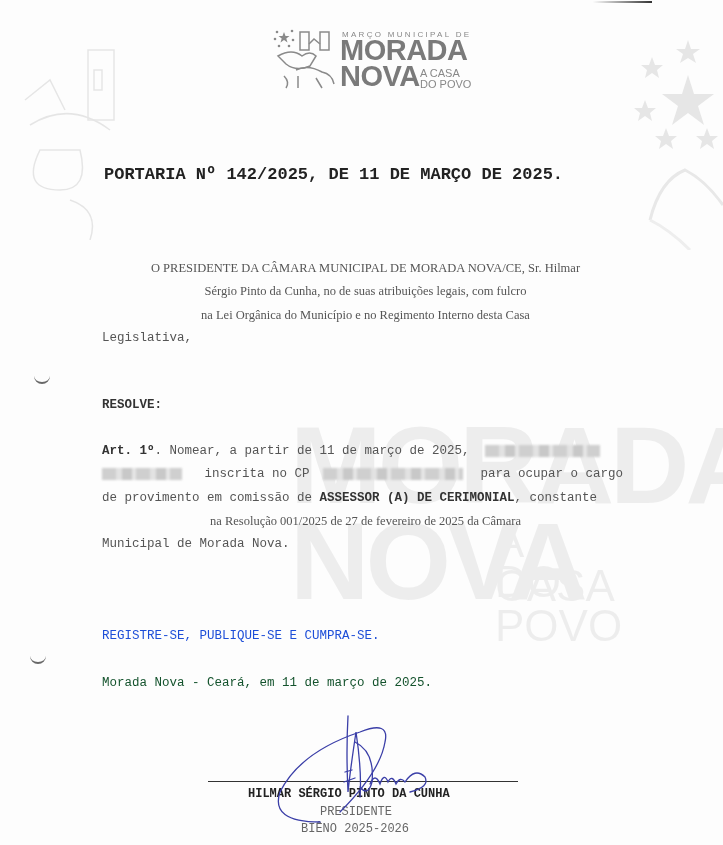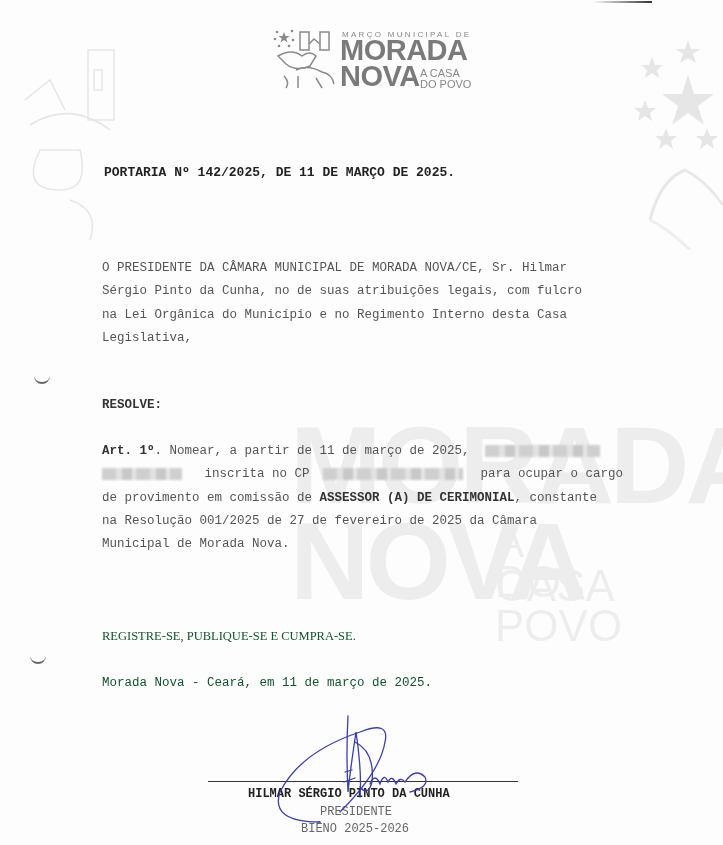--- a/index.html
+++ b/index.html
@@ -26,31 +26,31 @@
     
     .logo { position: absolute; left: 272px; top: 26px; width: 200px; height: 70px; }
     .logo-emblem { position: absolute; left: 0; top: 0; width: 66px; height: 66px; }
     .logo-small { position: absolute; left: 70px; top: 4px; font-family: "Liberation Sans", sans-serif; font-size: 8px; letter-spacing: 2.3px; color: #888; white-space: nowrap; }
     .logo-morada { position: absolute; left: 68px; top: 10px; font-family: "Liberation Sans", sans-serif; font-weight: bold; font-size: 29px; color: #7a7a7a; letter-spacing: -0.5px; line-height: 1; }
     .logo-nova { position: absolute; left: 68px; top: 36px; font-family: "Liberation Sans", sans-serif; font-weight: bold; font-size: 29px; color: #7a7a7a; letter-spacing: -0.5px; line-height: 1; }
     .logo-acasa { position: absolute; left: 148px; top: 42px; font-family: "Liberation Sans", sans-serif; font-size: 11px; color: #888; line-height: 1; }
     .logo-dopovo { position: absolute; left: 148px; top: 53px; font-family: "Liberation Sans", sans-serif; font-size: 11px; color: #888; line-height: 1; }
 
     
-    .title { position: absolute; left: 104px; top: 165px; font-weight: bold; font-size: 13px; color: #222; white-space: nowrap; }
+    .title { position: absolute; left: 104px; top: 165px; font-weight: bold; font-size: 17px; color: #222; white-space: nowrap; }
     .para { position: absolute; left: 102px; width: 527px; font-size: 12.5px; line-height: 23.3px; color: #555; text-align: justify; }
     .intro { top: 257px; }
     .resolve { position: absolute; left: 102px; top: 398px; font-weight: bold; font-size: 12.5px; color: #333; font-family: Liberation Mono, monospace; }
     .art1 { top: 440px; }
     .art2 { position: absolute; left: 102px; top: 582px; font-size: 12.5px; color: #555; white-space: nowrap; }
-    .registre { position: absolute; left: 102px; top: 629px; font-size: 12.5px; color: #14532d; white-space: nowrap; font-family: Liberation Serif, serif; }
+    .registre { position: absolute; left: 102px; top: 629px; font-size: 12.5px; color: #1d4ed8; white-space: nowrap; }
     .local { position: absolute; left: 102px; top: 676px; font-size: 12.5px; color: #14532d; white-space: nowrap; }
     b { color: #333; }
     .line { display: block; white-space: nowrap; }
-    .just { display: flex; justify-content: flex-start; white-space: nowrap; }
+    .just { display: flex; justify-content: center; white-space: nowrap; font-family: Liberation Serif, serif; }
     .redact { display: inline-block; height: 12px; vertical-align: middle;
       background: repeating-linear-gradient(90deg, #cfcfcf 0 14px, #e2e2e2 14px 20px, #c8c8c8 20px 30px, #e6e6e6 30px 34px); filter: blur(1.2px); }
 
     
     .sig-line { position: absolute; left: 208px; top: 781px; width: 310px; height: 1px; background: #333; }
     .sig-name { position: absolute; left: 248px; top: 787px; font-weight: bold; font-size: 12px; color: #222; white-space: nowrap; }
     .sig-role { position: absolute; left: 320px; top: 805px; font-size: 12px; color: #666; white-space: nowrap; text-align: right; }
     .sig-term { position: absolute; left: 301px; top: 822px; font-size: 12px; color: #666; white-space: nowrap; }
     .signature { position: absolute; left: 260px; top: 712px; width: 190px; height: 115px; }
   </style>

